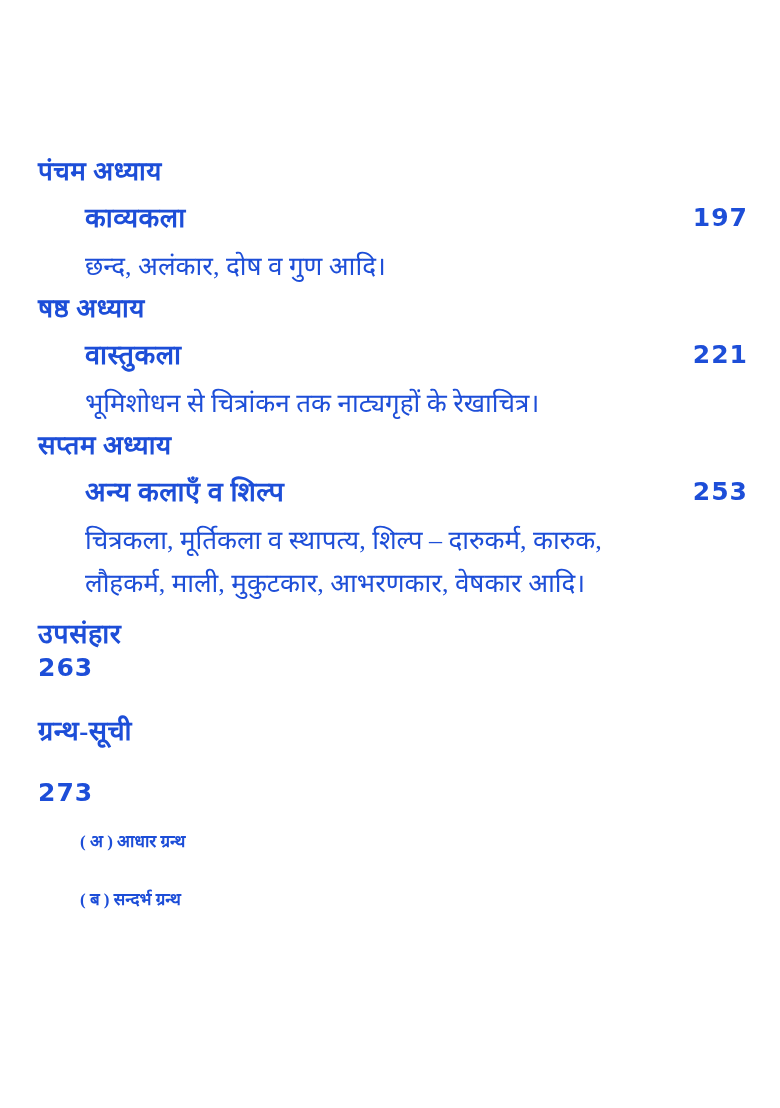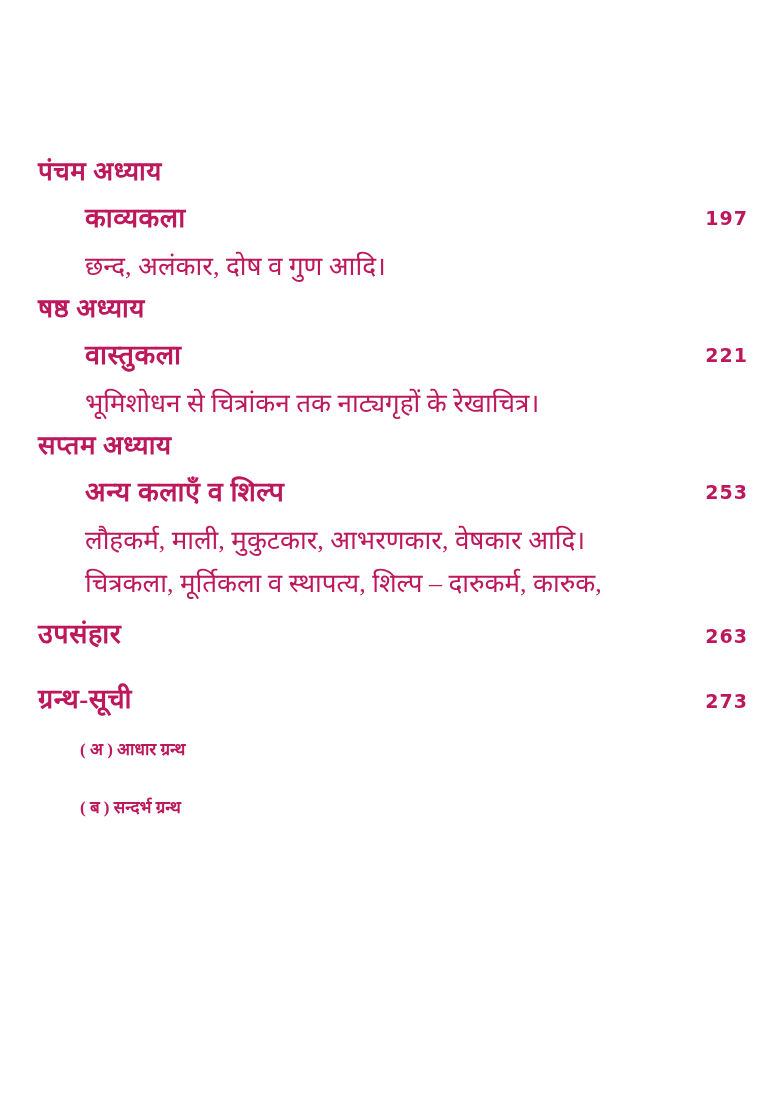--- a/index.html
+++ b/index.html
@@ -7,21 +7,21 @@
     padding: 0;
     background: #ffffff;
   }
   .page {
     position: relative;
     width: 780px;
     height: 1108px;
     background: #ffffff;
     overflow: hidden;
     font-family: "Liberation Serif", "DejaVu Serif", serif;
-    color: #be185d;
+    color: #1d4ed8;
   }
   .content {
     padding: 155px 32px 0 38px;
   }
   .chapter-heading {
     margin: 0;
     font-size: 26px;
     line-height: 34px;
     font-weight: bold;
     letter-spacing: 0.5px;
@@ -34,21 +34,21 @@
     padding-left: 47px;
     line-height: 34px;
   }
   .entry-title {
     font-size: 27px;
     font-weight: bold;
     letter-spacing: 0.5px;
   }
   .page-number {
     font-family: "DejaVu Sans", "Liberation Sans", sans-serif;
-    font-size: 19px;
+    font-size: 25px;
     font-weight: bold;
     letter-spacing: 1px;
   }
   .description {
     margin-top: 10px;
     padding-left: 47px;
     font-size: 26px;
     line-height: 43px;
     font-weight: normal;
   }
@@ -56,20 +56,21 @@
     margin-bottom: 0;
   }
   .toc-section + .toc-section {
     margin-top: 4px;
   }
   .entry-row {
     display: flex;
     justify-content: space-between;
     align-items: baseline;
     line-height: 34px;
+    flex-direction: column;
   }
   .entry-row.closing {
     margin-top: 12px;
   }
   .entry-row.bibliography {
     margin-top: 29px;
     gap: 28px;
   }
   .entry-row .entry-title.flush {
     padding-left: 0;
@@ -115,22 +116,22 @@
       </div>
     </section>
 
     <section class="toc-section">
       <h2 class="chapter-heading">सप्तम अध्याय</h2>
       <div class="title-row">
         <span class="entry-title">अन्य कलाएँ व शिल्प</span>
         <span class="page-number">253</span>
       </div>
       <div class="description">
+        <div>चित्रकला, मूर्तिकला व स्थापत्य, शिल्प – दारुकर्म, कारुक,</div>
         <div>लौहकर्म, माली, मुकुटकार, आभरणकार, वेषकार आदि।</div>
-        <div>चित्रकला, मूर्तिकला व स्थापत्य, शिल्प – दारुकर्म, कारुक,</div>
       </div>
     </section>
 
     <div class="entry-row closing">
       <span class="entry-title flush">उपसंहार</span>
       <span class="page-number">263</span>
     </div>
 
     <div class="entry-row bibliography">
       <span class="entry-title flush">ग्रन्थ-सूची</span>

